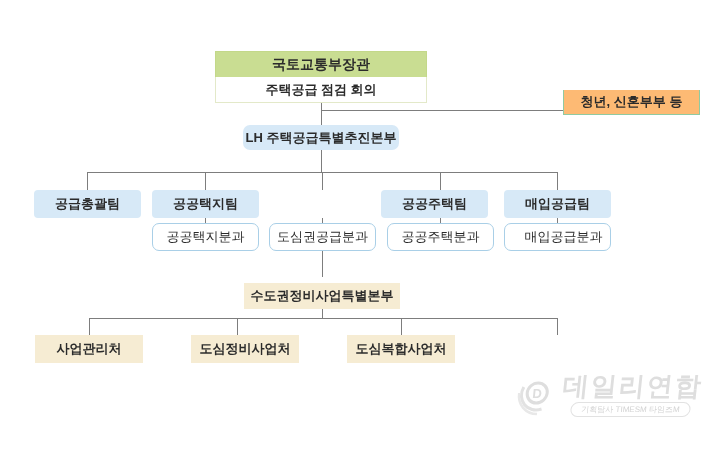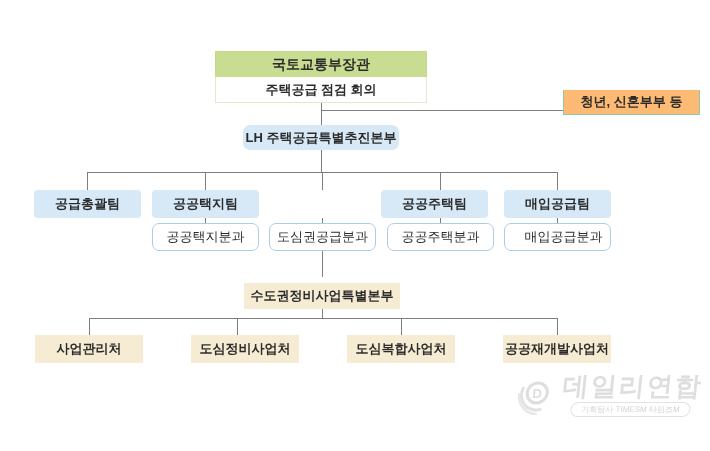--- a/index.html
+++ b/index.html
@@ -107,21 +107,20 @@
   <div class="node division div-0">공공택지분과</div>
   <div class="node division div-1">도심권공급분과</div>
   <div class="node division div-2">공공주택분과</div>
   <div class="node division div-3">매입공급분과</div>
 
   <div class="node metro-box">수도권정비사업특별본부</div>
 
   <div class="node dept dept-0">사업관리처</div>
   <div class="node dept dept-1">도심정비사업처</div>
   <div class="node dept dept-2">도심복합사업처</div>
-  <div class="node dept dept-3">공공재개발사업처</div>
 
   <div class="watermark">
     <span class="wm-logo">
       <svg viewBox="0 0 44 44" width="44" height="44">
         <circle cx="24" cy="20" r="10" fill="none" stroke="#dedede" stroke-width="3"></circle>
         <path d="M10 14 A 16 16 0 0 0 30 36" fill="none" stroke="#e2e2e2" stroke-width="3"></path>
         <path d="M6 20 A 20 20 0 0 0 26 41" fill="none" stroke="#e8e8e8" stroke-width="2.5"></path>
         <text x="24" y="25" text-anchor="middle" font-size="13" font-weight="bold" fill="#dedede">D</text>
       </svg>
     </span>

